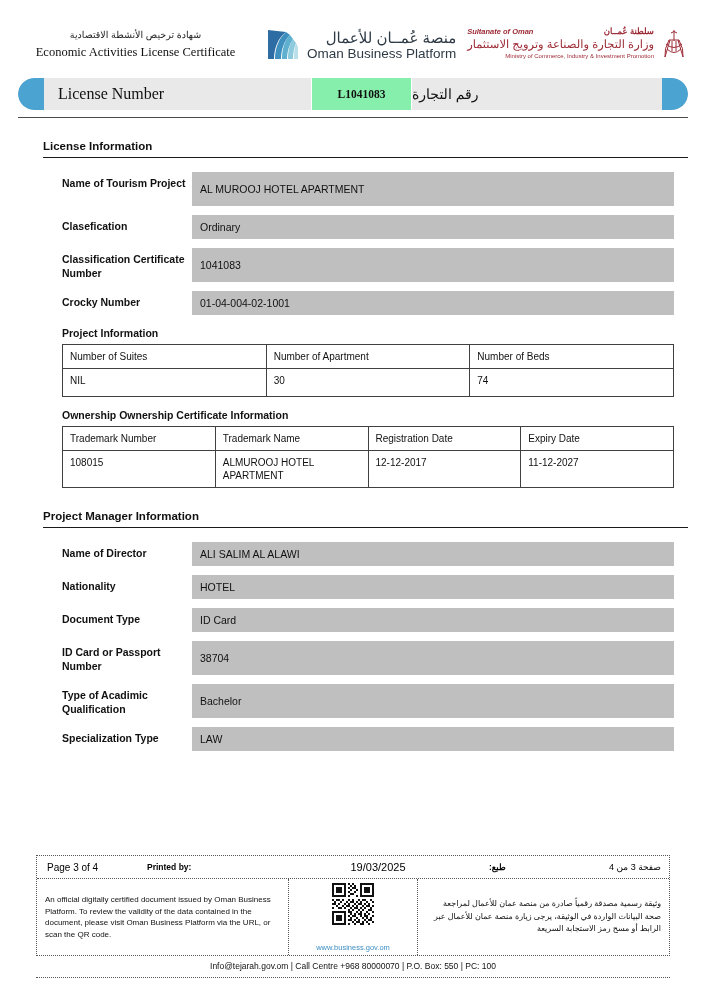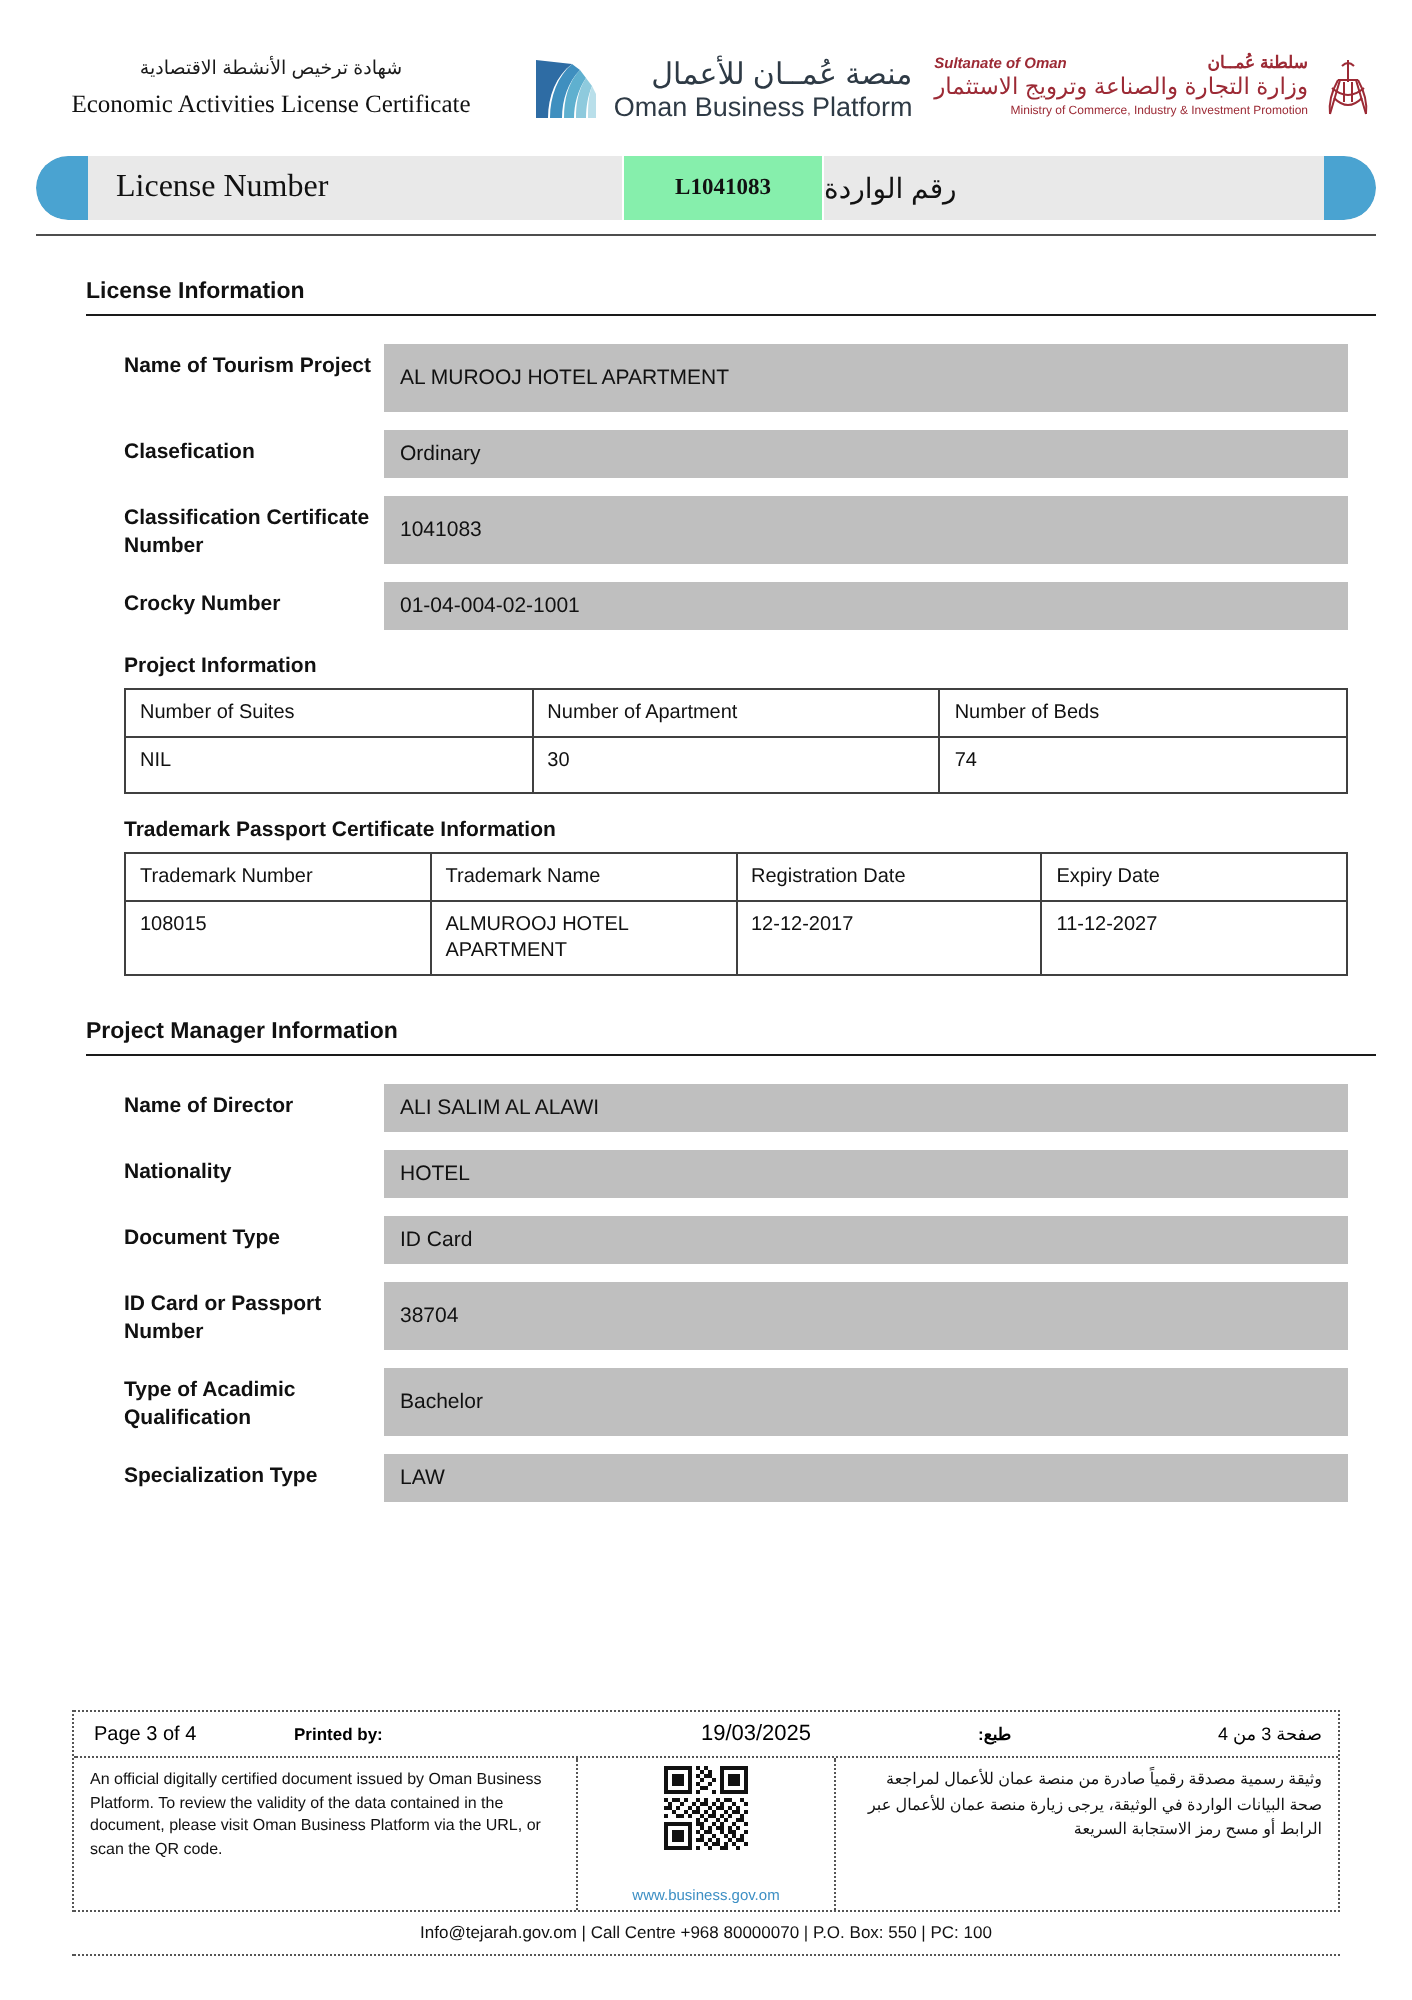--- a/index.html
+++ b/index.html
@@ -264,21 +264,21 @@
     font-size: 10px;
   }
   .f-page { flex: 0 0 110px; padding-left: 10px; }
   .f-printed { flex: 0 0 120px; font-size: 8.5px; font-weight: bold; }
   .f-date { flex: 1; text-align: center; font-size: 11px; }
   .f-ar-lbl { flex: 0 0 60px; text-align: left; direction: rtl; font-size: 8.5px; font-weight: bold; }
   .f-ar-page { flex: 0 0 120px; text-align: right; direction: rtl; font-size: 9px; padding-right: 8px; }
 
   .f-row2 {
     display: flex;
-    align-items: flex-start;
+    align-items: center;
     min-height: 56px;
   }
   .f-en {
     flex: 1;
     padding: 5px 8px;
     font-size: 8px;
     line-height: 11.5px;
     color: #111;
   }
   .f-qr {
@@ -365,21 +365,21 @@
         </g>
       </svg>
     </div>
   </div>
 
   <div class="lic-wrap">
     <div class="lic-bar">
       <div class="lic-cap-l"></div>
       <div class="lic-label">License Number</div>
       <div class="lic-value">L1041083</div>
-      <div class="lic-ar">رقم الواردة</div>
+      <div class="lic-ar">رقم التجارة</div>
       <div class="lic-cap-r"></div>
     </div>
   </div>
   <div class="rule-top"></div>
 
   <div class="section">
     <div class="section-head">License Information</div>
     <div class="section-rule"></div>
 
     <div class="fields">
@@ -421,21 +421,21 @@
         <tr>
           <td>NIL</td>
           <td>30</td>
           <td>74</td>
         </tr>
       </tbody>
     </table>
   </div>
 
   <div class="sub">
-    <div class="sub-title">Trademark Passport Certificate Information</div>
+    <div class="sub-title">Ownership Ownership Certificate Information</div>
     <table class="grid">
       <thead>
         <tr>
           <th>Trademark Number</th>
           <th>Trademark Name</th>
           <th>Registration Date</th>
           <th>Expiry Date</th>
         </tr>
       </thead>
       <tbody>

